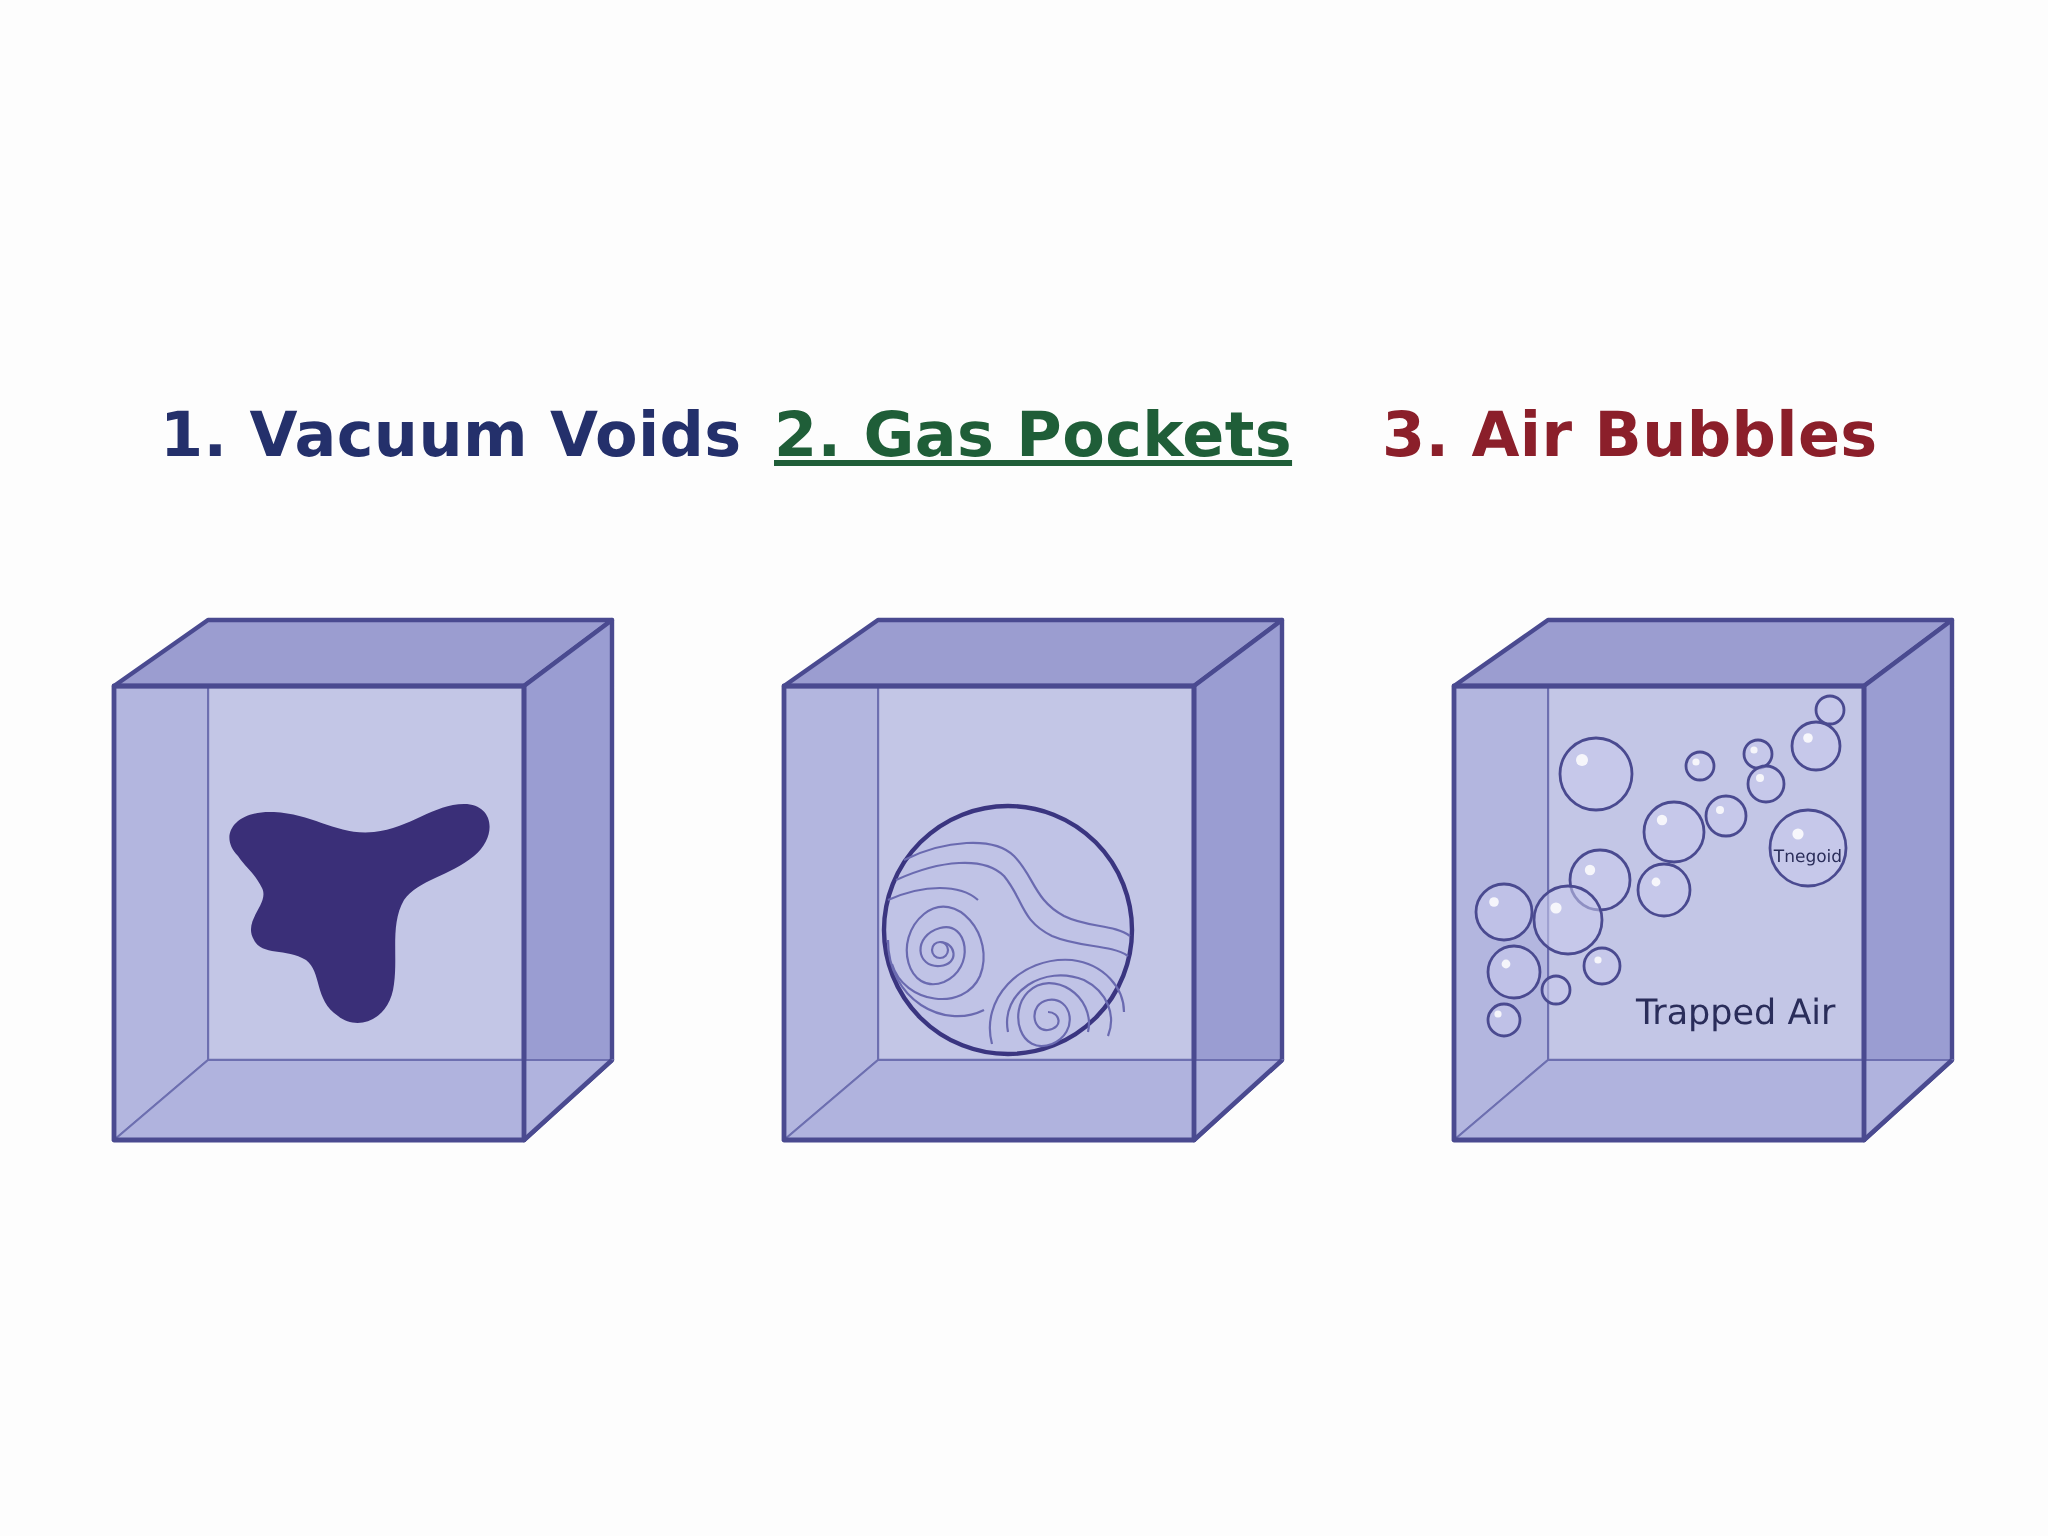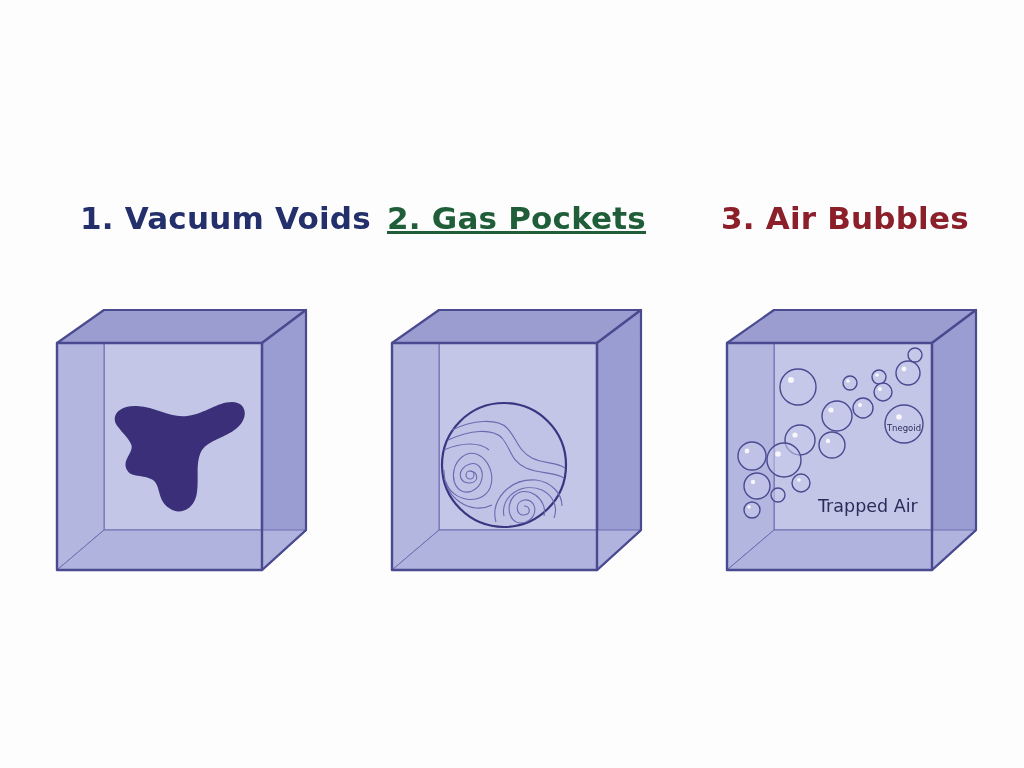--- a/index.html
+++ b/index.html
@@ -20,21 +20,21 @@
       position: absolute;
       top: 200px;
       font-family: "DejaVu Sans", sans-serif;
       font-weight: bold;
       font-size: 31px;
       letter-spacing: 0.2px;
       white-space: nowrap;
     }
     #title-1 { left: 44px; margin-left: 36px; }
     #title-2 { left: 387px; }
-    #title-3 { left: 721px; }
+    #title-3 { left: 691px; }
     svg.diagram {
       position: absolute;
       left: 0;
       top: 0;
       width: 1024px;
       height: 768px;
     }
     .svg-text {
       font-family: "DejaVu Sans", sans-serif;
     }

